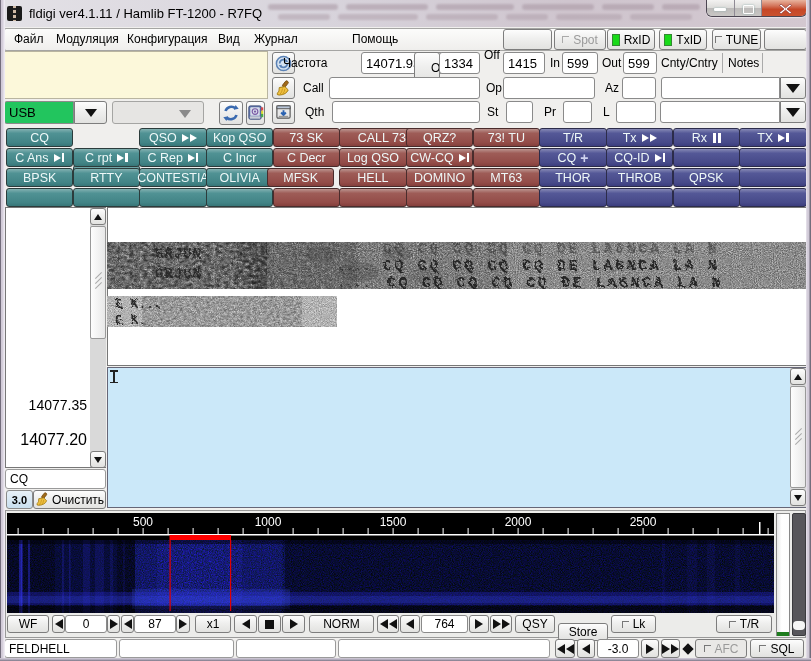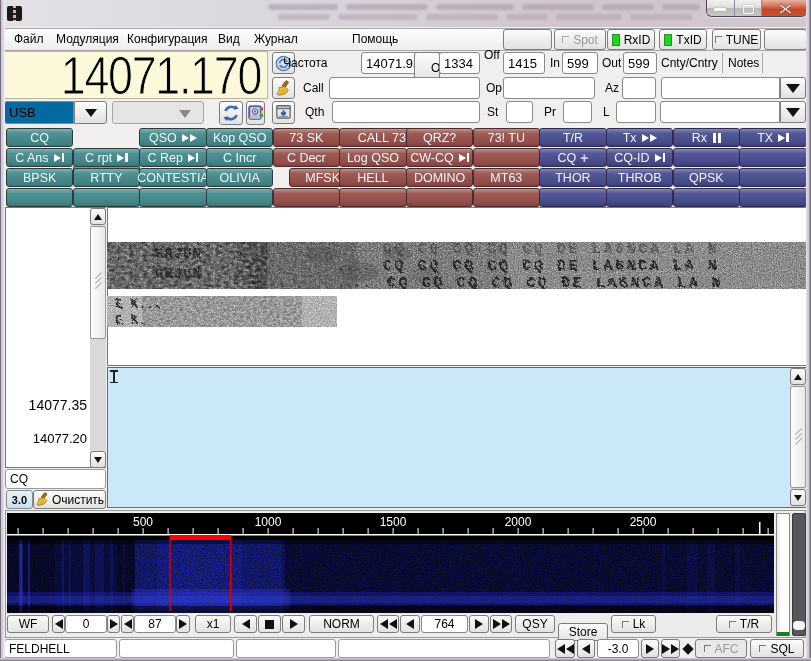--- a/index.html
+++ b/index.html
@@ -42,20 +42,21 @@
   <div class="abs" style="left:506px;top:14px;width:42px;height:6px;background:#b0a0ab;opacity:.55;filter:blur(1.3px);border-radius:3px;"></div>
   <div class="abs" style="left:556px;top:14px;width:66px;height:6px;background:#b0a0ab;opacity:.55;filter:blur(1.3px);border-radius:3px;"></div>
   <div class="abs" style="left:630px;top:14px;width:62px;height:6px;background:#b0a0ab;opacity:.55;filter:blur(1.3px);border-radius:3px;"></div>
 
   <div class="abs" style="left:7px;top:6px;width:15px;height:15px;background:#1a1a1a;border-radius:2px;">
     <div class="abs" style="left:6px;top:0;width:3px;height:15px;background:#cfb9a5;"></div>
     <div class="abs" style="left:6px;top:2px;width:3px;height:2px;background:#222;"></div>
     <div class="abs" style="left:6px;top:7px;width:3px;height:2px;background:#222;"></div>
     <div class="abs" style="left:6px;top:12px;width:3px;height:2px;background:#222;"></div>
   </div>
+  <div class="abs" style="left:29px;top:0;height:26px;display:flex;align-items:center;font-size:13px;">fldigi ver4.1.11 / Hamlib FT-1200 - R7FQ</div>
 
   <div class="abs" style="left:706px;top:0;width:101px;height:17px;border:1px solid #4c4652;border-top:none;border-radius:0 0 6px 6px;box-sizing:border-box;overflow:hidden;box-shadow:0 1px 1px rgba(255,255,255,.5);">
     <div class="abs" style="left:0;top:0;width:27px;height:17px;background:linear-gradient(#f3f2f1 0%,#dddcda 45%,#bdbbba 50%,#cac8c6 100%);border-right:1px solid #8f8a94;">
       <div class="abs" style="left:7px;top:8px;width:12px;height:3px;background:#fff;border-radius:1px;box-shadow:0 0 2px #8aa;"></div>
     </div>
     <div class="abs" style="left:28px;top:0;width:26px;height:17px;background:linear-gradient(#f3f2f1 0%,#dddcda 45%,#bdbbba 50%,#cac8c6 100%);border-right:1px solid #8f8a94;">
       <div class="abs" style="left:8px;top:5px;width:9px;height:7px;border:1.5px solid #fff;border-radius:1px;box-shadow:0 0 2px #8aa;"></div>
     </div>
     <div class="abs" style="left:55px;top:0;width:46px;height:17px;background:linear-gradient(#e8b49e 0%,#d3745a 35%,#c54727 55%,#cb532f 100%);display:flex;align-items:center;justify-content:center;">
       <svg width="13" height="12" viewBox="0 0 13 12">
@@ -75,25 +76,22 @@
   <div class="lbl" style="left:352px;top:28px;height:22px;">Помощь</div>
 
   <div class="btn" style="left:503px;top:29px;width:49px;height:21px;"></div>
   <div class="btn" style="left:554px;top:29px;width:52px;height:21px;color:#9a9a9a;"><span class="chk" style="border-color:#aaa;"></span>Spot</div>
   <div class="btn" style="left:607px;top:29px;width:48px;height:21px;"><span style="width:6px;height:10px;background:#19da19;border:1px solid #383;margin-right:4px;"></span>RxID</div>
   <div class="btn" style="left:659px;top:29px;width:48px;height:21px;"><span style="width:6px;height:10px;background:#19da19;border:1px solid #383;margin-right:4px;"></span>TxID</div>
   <div class="btn" style="left:712px;top:29px;width:49px;height:21px;"><span class="chk"></span>TUNE</div>
   <div class="btn" style="left:764px;top:29px;width:43px;height:21px;"></div>
 
   <div class="abs" style="left:4px;top:51px;width:264px;height:48px;background:#fcf8da;border:1px solid #b9b5a0;box-sizing:border-box;"></div>
-  <div class="abs" style="left:0px;top:51px;width:261px;height:49px;display:flex;align-items:center;justify-content:flex-end;">
-    <span style="font-size:53px;letter-spacing:-1.5px;transform:scaleX(.845);-webkit-text-stroke:1px #fcf8da;transform-origin:right center;">14071.170</span>
-  </div>
-
-  <div class="abs" style="left:4px;top:101px;width:70px;height:23px;background:#0369a1;border:1px solid #8a8a8a;border-radius:3px 0 0 3px;box-sizing:border-box;display:flex;align-items:center;padding-left:4px;font-size:13px;">USB</div>
+
+  <div class="abs" style="left:4px;top:101px;width:70px;height:23px;background:#22c55e;border:1px solid #8a8a8a;border-radius:3px 0 0 3px;box-sizing:border-box;display:flex;align-items:center;padding-left:4px;font-size:13px;">USB</div>
   <div class="btn" style="left:74px;top:101px;width:33px;height:23px;border-radius:0 3px 3px 0;">
       <span style="width:0;height:0;border-left:6px solid transparent;border-right:6px solid transparent;border-top:8px solid #111;"></span>
     </div>
   <div class="abs" style="left:112px;top:101px;width:92px;height:23px;background:#e6e5e3;border:1px solid #a5a5a3;border-radius:3px;box-sizing:border-box;">
     <span class="abs" style="left:66px;top:8px;width:0;height:0;border-left:6px solid transparent;border-right:6px solid transparent;border-top:8px solid #8a8a8a;"></span>
   </div>
   <div class="btn" style="left:219px;top:101px;width:24px;height:24px;">
       <svg width="18" height="18" viewBox="0 0 18 18" xmlns="http://www.w3.org/2000/svg">
         <g fill="none" stroke="#3a6ab0" stroke-width="2.6">
           <path d="M3.5 7 A 6 6 0 0 1 13.5 4.5"></path>
@@ -203,21 +201,21 @@
   <div class="mac mred" style="left:406.0px;top:148px;width:67.3px;height:19px;">CW-CQ <span class="nx"></span><span class="nxb"></span></div>
   <div class="mac mred" style="left:472.7px;top:148px;width:67.3px;height:19px;"></div>
   <div class="mac mblue" style="left:539.3px;top:148px;width:67.3px;height:19px;">CQ <span style="margin-left:4px;color:#cfd3ee;font-weight:bold;font-size:14px;">+</span></div>
   <div class="mac mblue" style="left:606.0px;top:148px;width:67.3px;height:19px;">CQ-ID <span class="nx"></span><span class="nxb"></span></div>
   <div class="mac mblue" style="left:672.7px;top:148px;width:67.3px;height:19px;"></div>
   <div class="mac mblue" style="left:739.3px;top:148px;width:67.3px;height:19px;"></div>
   <div class="mac mteal" style="left:6.0px;top:168px;width:67.3px;height:19px;">BPSK</div>
   <div class="mac mteal" style="left:72.7px;top:168px;width:67.3px;height:19px;">RTTY</div>
   <div class="mac mteal" style="left:139.3px;top:168px;width:67.3px;height:19px;">CONTESTIA</div>
   <div class="mac mteal" style="left:206.0px;top:168px;width:67.3px;height:19px;">OLIVIA</div>
-  <div class="mac mred" style="left:289px;top:168px;width:67.3px;height:19px;">MFSK</div>
+  <div class="mac mred" style="left:267px;top:168px;width:67.3px;height:19px;">MFSK</div>
   <div class="mac mred" style="left:339.3px;top:168px;width:67.3px;height:19px;">HELL</div>
   <div class="mac mred" style="left:406.0px;top:168px;width:67.3px;height:19px;">DOMINO</div>
   <div class="mac mred" style="left:472.7px;top:168px;width:67.3px;height:19px;">MT63</div>
   <div class="mac mblue" style="left:539.3px;top:168px;width:67.3px;height:19px;">THOR</div>
   <div class="mac mblue" style="left:606.0px;top:168px;width:67.3px;height:19px;">THROB</div>
   <div class="mac mblue" style="left:672.7px;top:168px;width:67.3px;height:19px;">QPSK</div>
   <div class="mac mblue" style="left:739.3px;top:168px;width:67.3px;height:19px;"></div>
   <div class="mac mteal" style="left:6.0px;top:188px;width:67.3px;height:19px;"></div>
   <div class="mac mteal" style="left:72.7px;top:188px;width:67.3px;height:19px;"></div>
   <div class="mac mteal" style="left:139.3px;top:188px;width:67.3px;height:19px;"></div>
@@ -227,21 +225,21 @@
   <div class="mac mred" style="left:406.0px;top:188px;width:67.3px;height:19px;"></div>
   <div class="mac mred" style="left:472.7px;top:188px;width:67.3px;height:19px;"></div>
   <div class="mac mblue" style="left:539.3px;top:188px;width:67.3px;height:19px;"></div>
   <div class="mac mblue" style="left:606.0px;top:188px;width:67.3px;height:19px;"></div>
   <div class="mac mblue" style="left:672.7px;top:188px;width:67.3px;height:19px;"></div>
   <div class="mac mblue" style="left:739.3px;top:188px;width:67.3px;height:19px;"></div>
   </div>
 
   <div class="abs" style="left:5px;top:207px;width:101px;height:261px;background:#fff;border:1px solid #777;box-sizing:border-box;"></div>
   <div class="abs" style="left:8px;top:397px;width:79px;height:16px;font-size:14px;text-align:right;">14077.35</div>
-  <div class="abs" style="left:8px;top:431px;width:79px;height:16px;font-size:13px;text-align:right;">14077.20</div>
+  <div class="abs" style="left:8px;top:431px;width:79px;height:16px;font-size:16px;text-align:right;">14077.20</div>
 
   <div class="abs" style="left:90px;top:208px;width:16px;height:259px;background:#d9d9d9;"></div>
   <div class="btn" style="left:90px;top:208px;width:16px;height:17px;padding:0;">
       <span style="width:0;height:0;border-left:4px solid transparent;border-right:4px solid transparent;border-bottom:6px solid #111;"></span>
     </div>
   <div class="btn" style="left:90px;top:451px;width:16px;height:17px;padding:0;">
       <span style="width:0;height:0;border-left:4px solid transparent;border-right:4px solid transparent;border-top:6px solid #111;"></span>
     </div>
   <div class="abs" style="left:90px;top:226px;width:16px;height:113px;background:linear-gradient(90deg,#fdfdfd,#e8e8e8);border:1px solid #999;border-radius:2px;box-sizing:border-box;">
     <div class="abs" style="left:3px;top:48px;width:9px;height:1px;background:#aaa;transform:rotate(-45deg);"></div>

